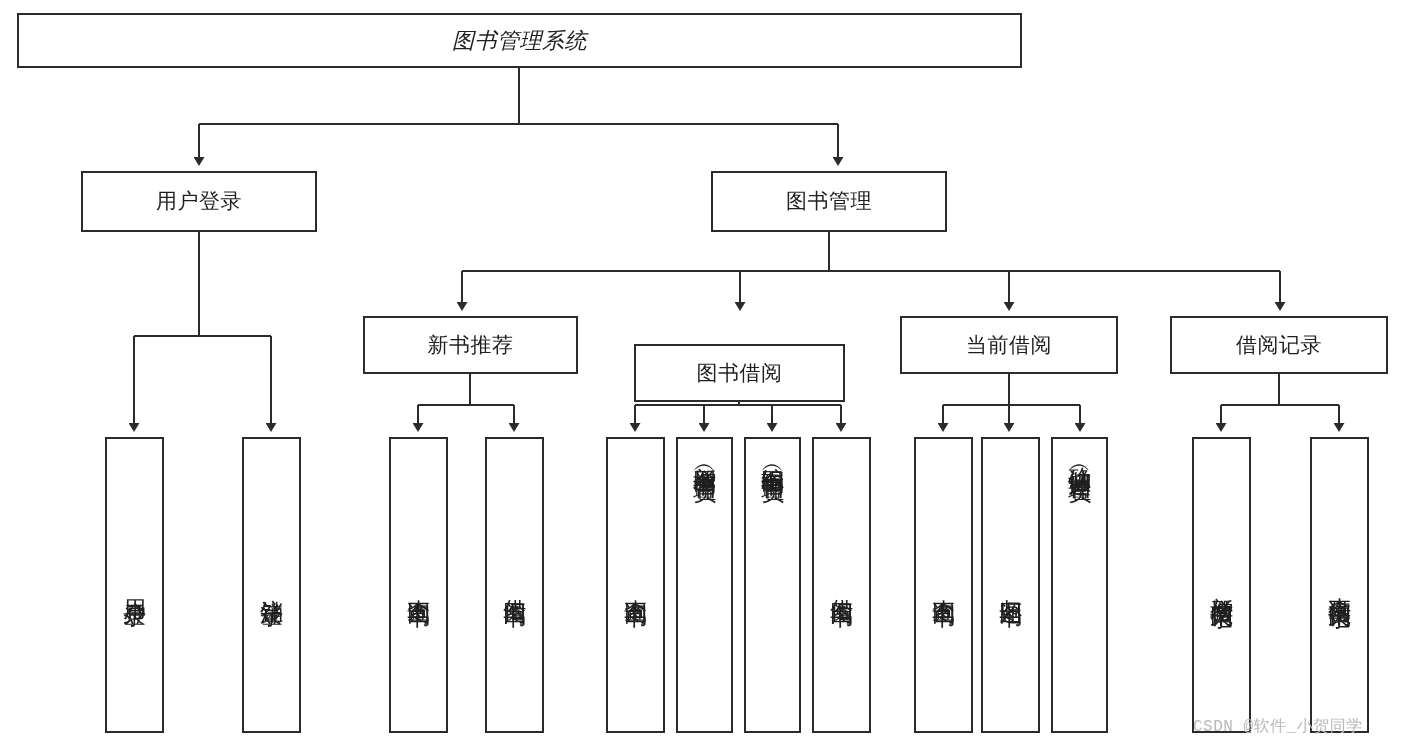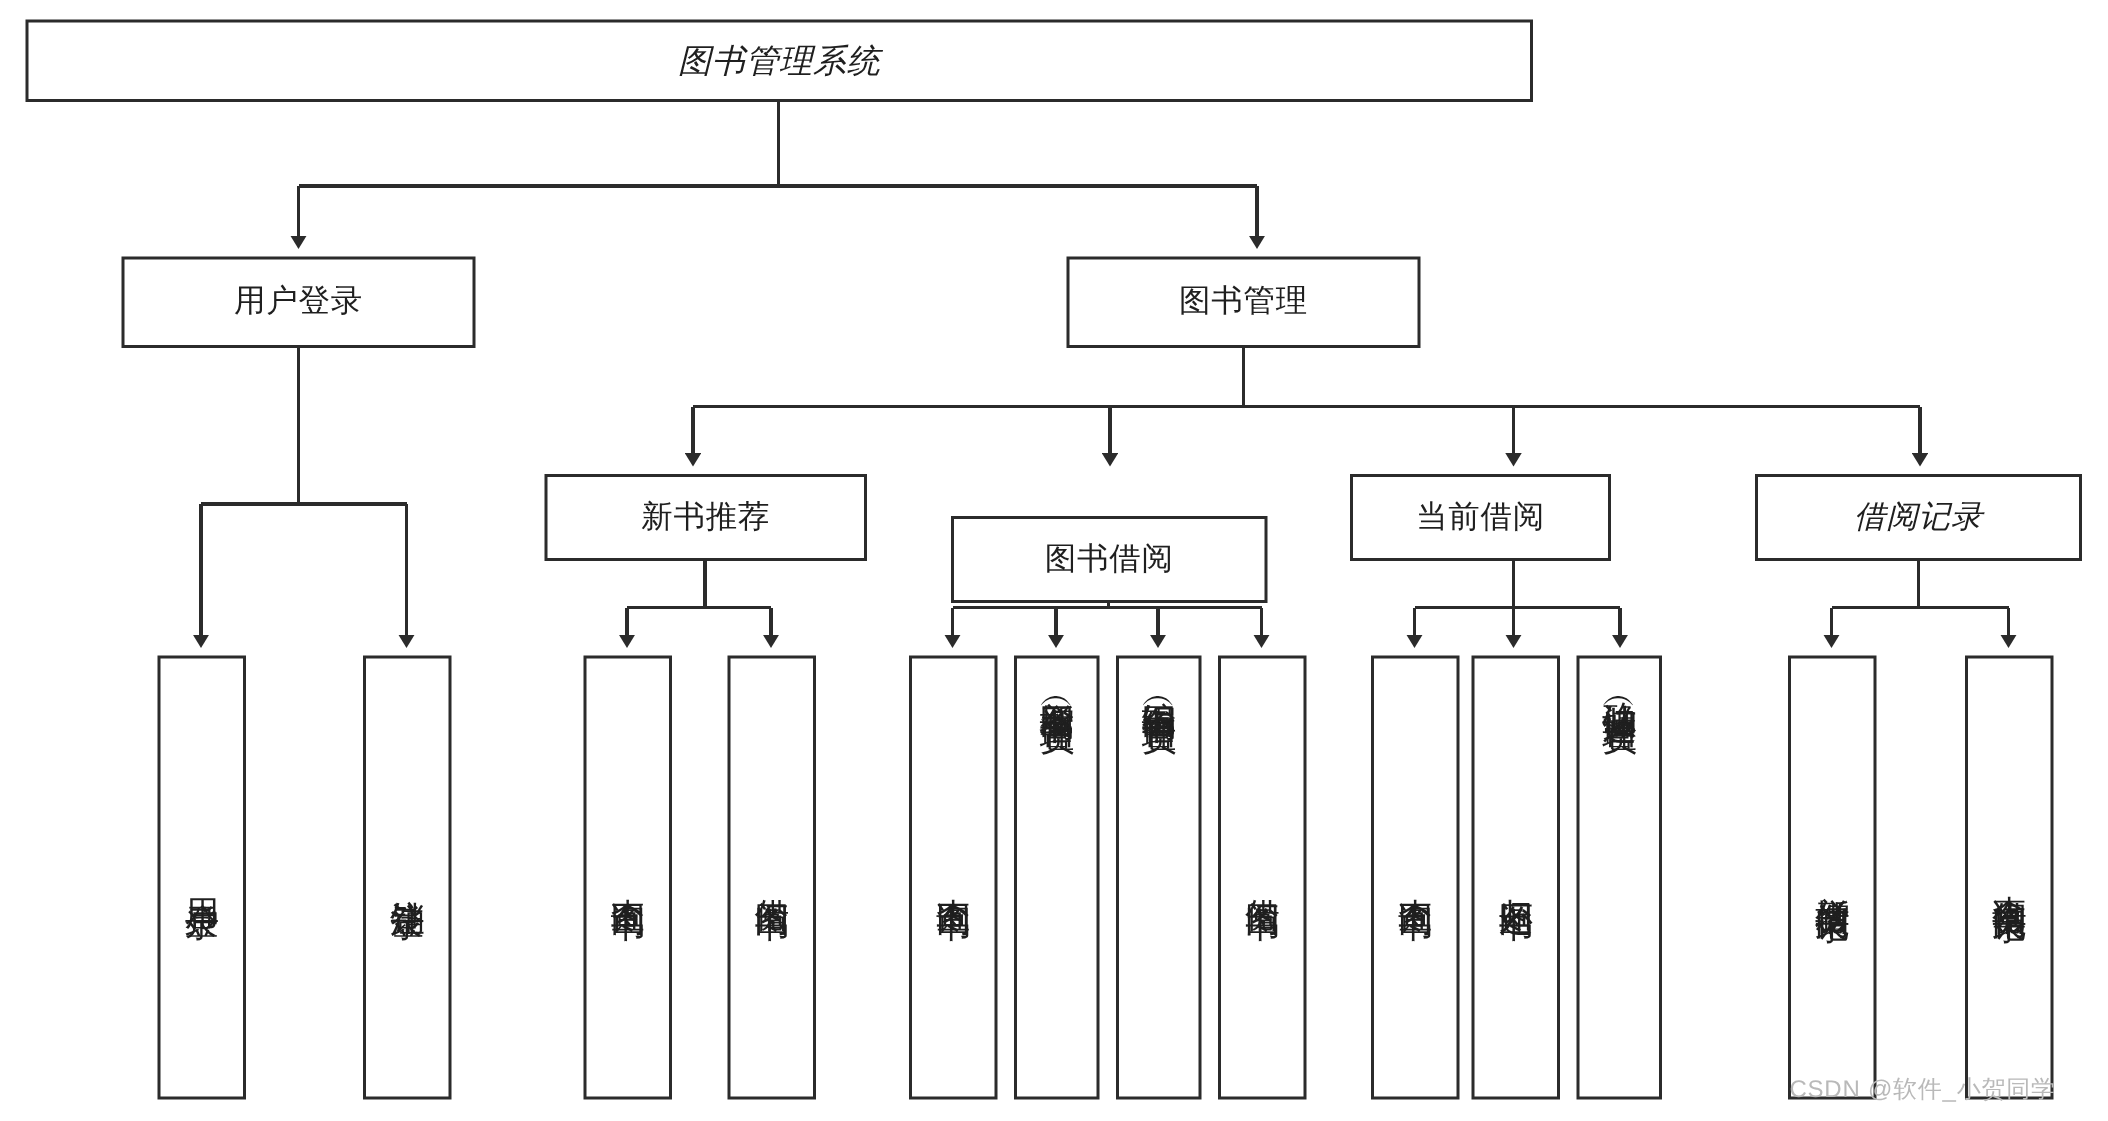--- a/index.html
+++ b/index.html
@@ -67,20 +67,21 @@
     padding-top:0;
   }
   .watermark{
     position:absolute;
     font-size:16px;
     color:#b9b9b9;
     letter-spacing:0.5px;
     white-space:nowrap;
     z-index:3;
     user-select:none;
+    font-family:Liberation Mono, monospace;
   }
 </style>
 </head>
 <body>
 
 <div id="canvas">
 
   <svg id="wires" viewBox="0 0 1405 747" width="1405" height="747" xmlns="http://www.w3.org/2000/svg">
     <defs>
       <marker id="arrow" markerWidth="9" markerHeight="11" refX="1" refY="5.5" orient="auto" markerUnits="userSpaceOnUse">
@@ -146,25 +147,25 @@
   </div>
 
   <div class="node l2" style="left:711px; top:171px; width:236px; height:61px;">
     <span class="label">图书管理</span>
   </div>
 
   <div class="node l3" style="left:634px; top:316px; width:211px; height:58px;margin-top:28px;">
     <span class="label">图书借阅</span>
   </div>
 
-  <div class="node l3" style="left:900px; top:316px; width:174px; height:58px;">
+  <div class="node l3" style="left:900px; top:316px; width:218px; height:58px;">
     <span class="label">当前借阅</span>
   </div>
 
-  <div class="node l3" style="left:1170px; top:316px; width:218px; height:58px;font-style:italic;">
+  <div class="node l3" style="left:1170px; top:316px; width:218px; height:58px;">
     <span class="label">借阅记录</span>
   </div>
 
   <div class="node leaf mid" style="left:105px; top:437px; width:59px; height:296px;">
     <span class="label">用户登录</span>
   </div>
 
   <div class="node leaf mid" style="left:242px; top:437px; width:59px; height:296px;">
     <span class="label">注销登录</span>
   </div>

